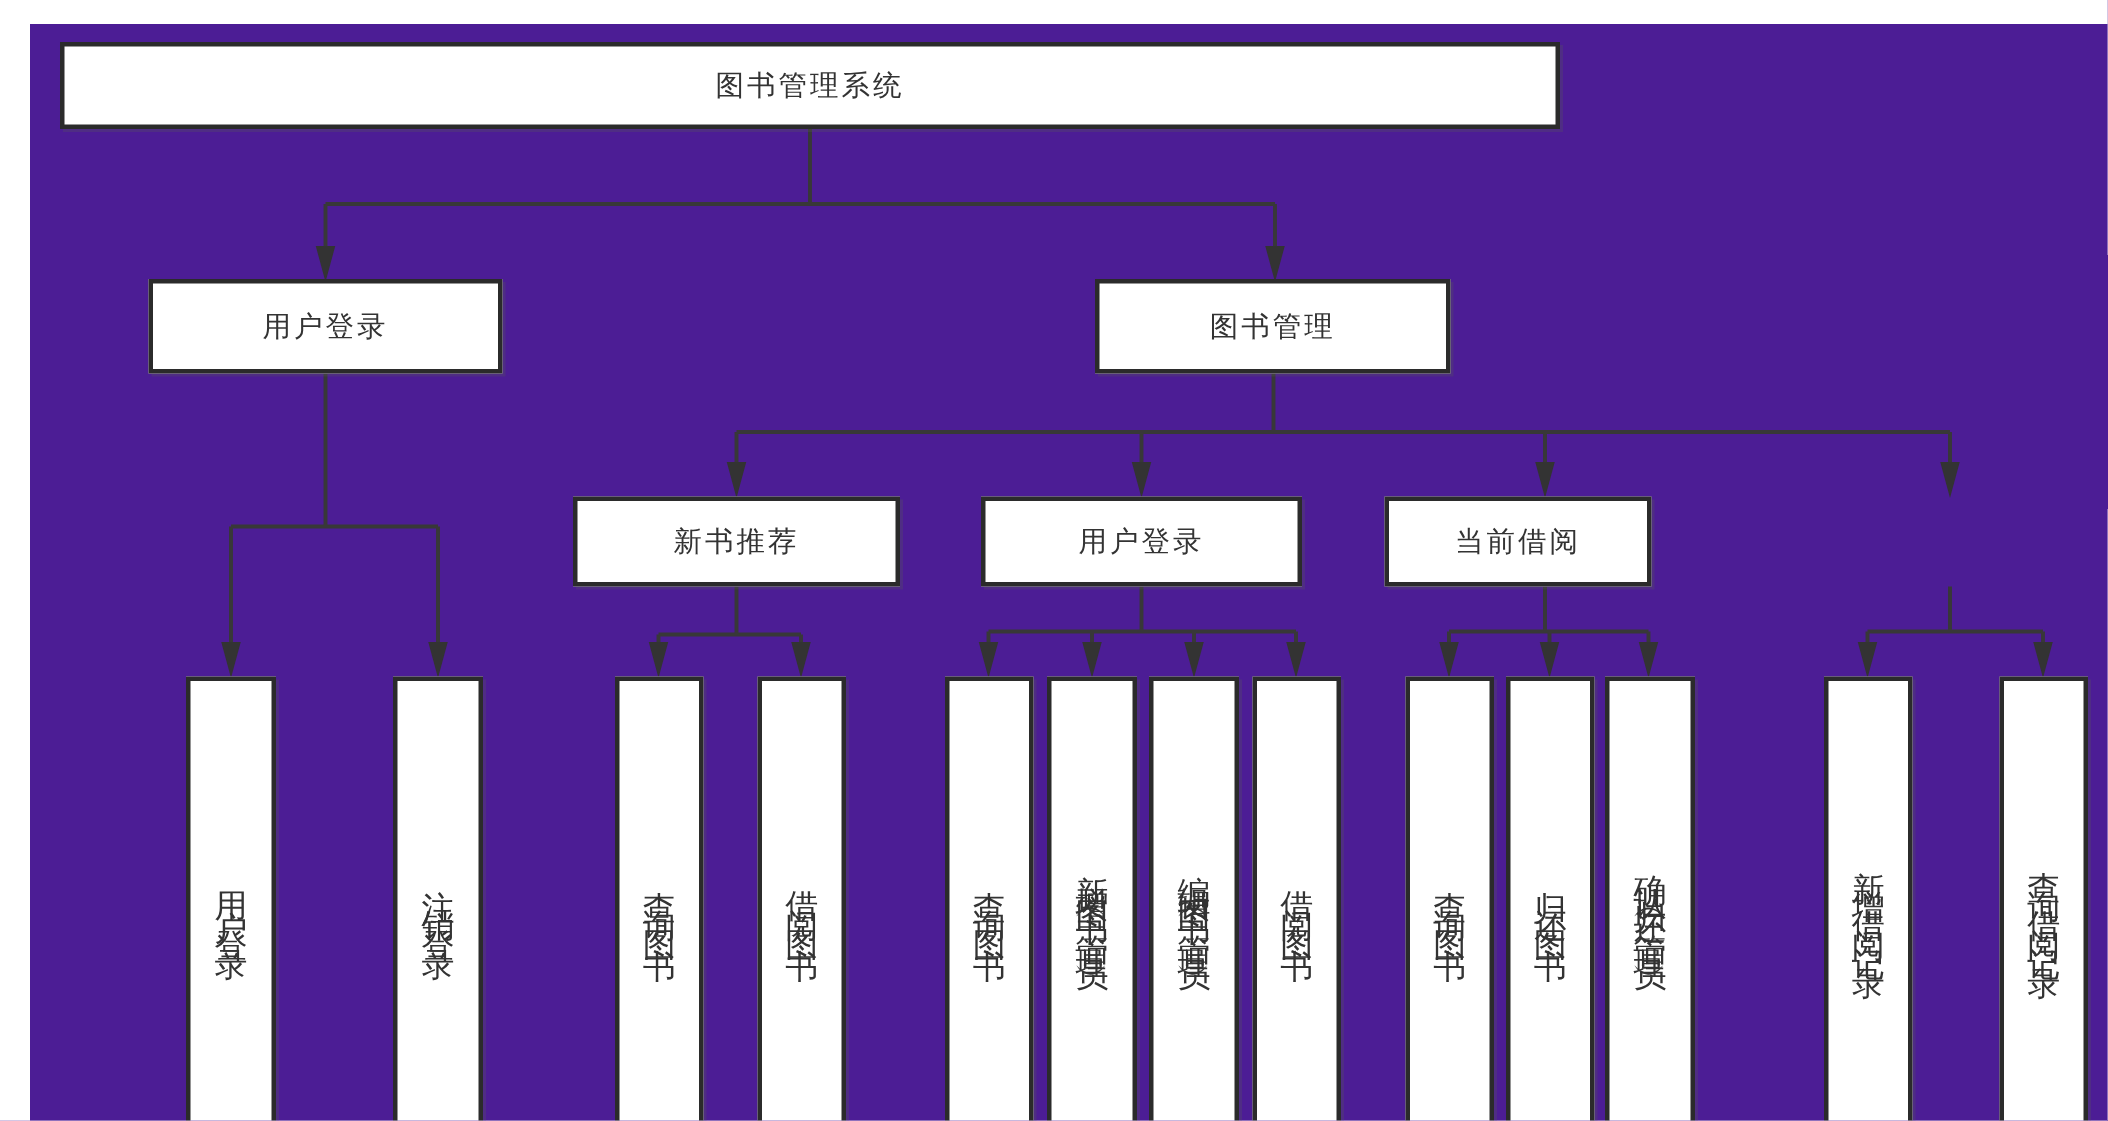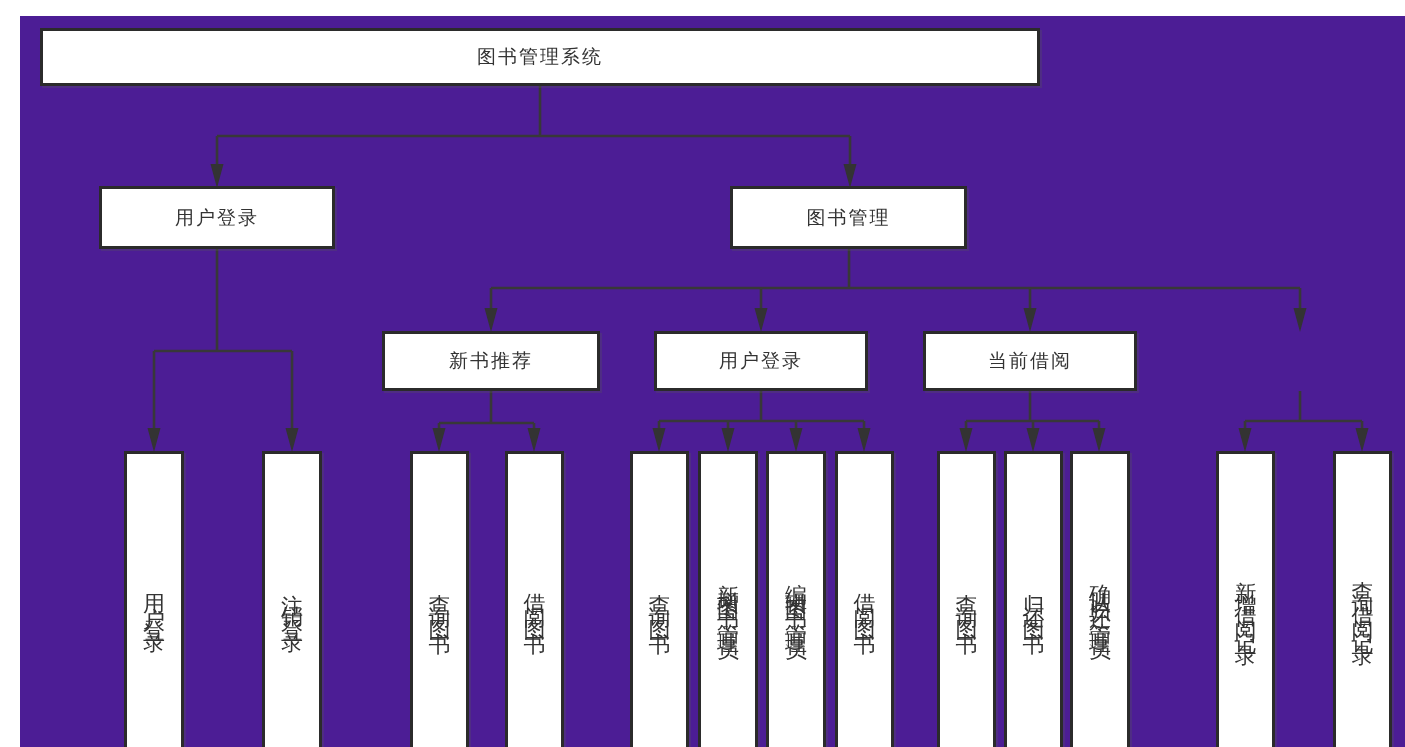--- a/index.html
+++ b/index.html
@@ -92,21 +92,21 @@
   <div class="hbox" style="left:710px; top:170px; width:237px; height:63px;">
     <span class="hlabel">图书管理</span>
   </div>
 
   <div class="hbox" style="left:362px; top:315px; width:218px; height:60px;">
     <span class="hlabel">新书推荐</span>
   </div>
   <div class="hbox" style="left:634px; top:315px; width:214px; height:60px;">
     <span class="hlabel">用户登录</span>
   </div>
-  <div class="hbox" style="left:903px; top:315px; width:214px; height:60px;">
+  <div class="hbox" style="left:903px; top:315px; width:178px; height:60px;">
     <span class="hlabel">当前借阅</span>
   </div>
 
   <div class="vbox" style="left:104px; top:435px; width:60px; height:301px;">
     <span class="vlabel">用户登录</span>
   </div>
   <div class="vbox" style="left:242px; top:435px; width:60px; height:301px;">
     <span class="vlabel">注销登录</span>
   </div>
 

